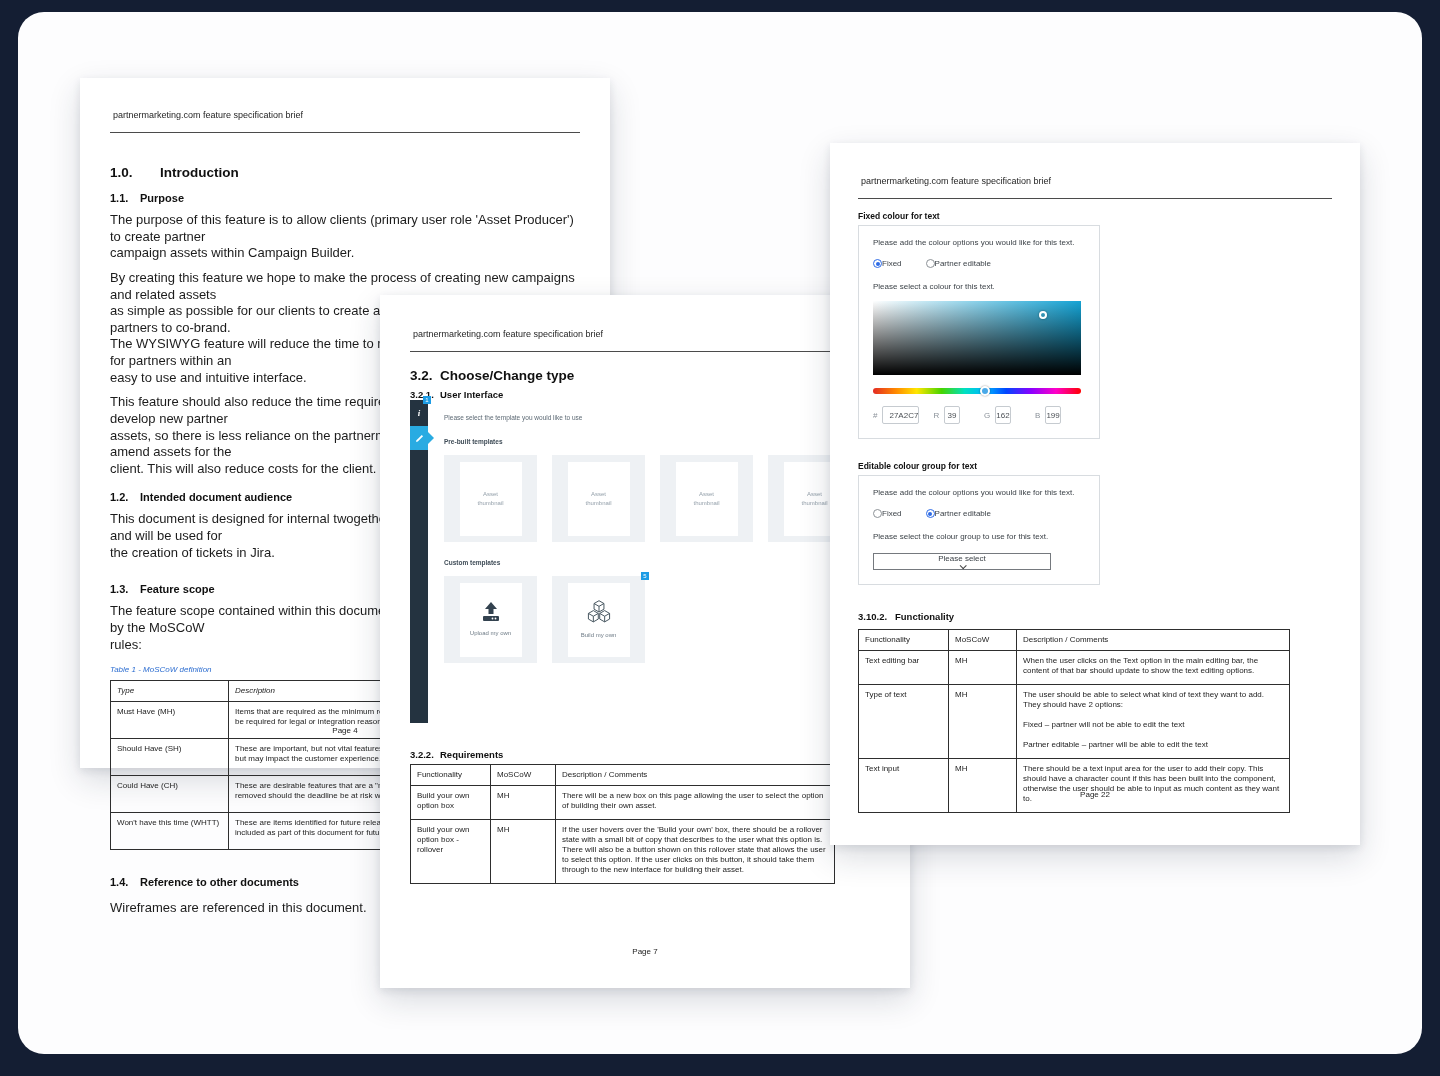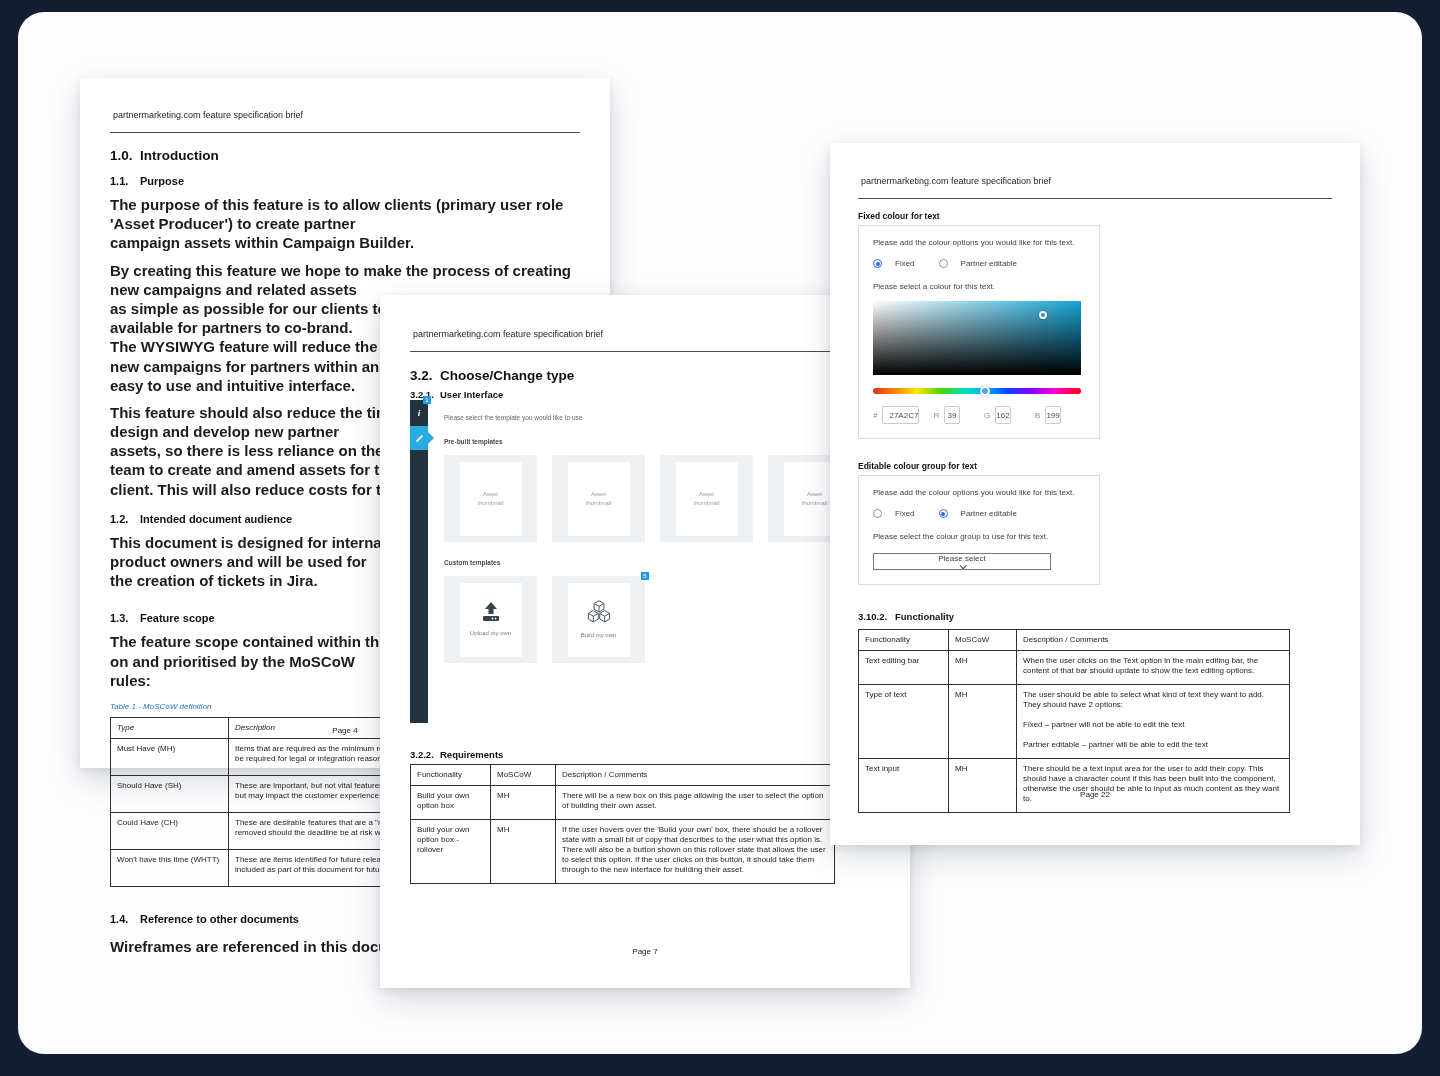--- a/index.html
+++ b/index.html
@@ -23,25 +23,25 @@
   .page4 .doc-header { padding-top:32px; }
   .page7 .doc-header { padding-top:34px; }
   .page22 .doc-header { padding-top:33px; }
   .doc-rule { border-top:1.5px solid #4b4b4b; margin-top:12px; }
 
   .h1 { display:flex; font-size:13.5px; font-weight:bold; color:#101010; }
   .h2 { display:flex; font-size:11px;  font-weight:bold; color:#101010; }
   .h3 { display:flex; font-size:9.5px; font-weight:bold; color:#101010; }
   .hnum { min-width:30px; }
   .hnum-wide { min-width:37px; }
-  .para { font-size:15px; line-height:1.28; color:#1c1c1c;font-weight:bold; }
+  .para { font-size:13px; line-height:1.28; color:#1c1c1c; }
   .prelines { white-space:pre-line; }
 
   
-  .page4 .h1 { margin-top:15px; }
+  .page4 .h1 { margin-top:32px;gap:20px; }
   .page4 .s11 { margin-top:12px; }
   .page4 .para { margin-top:8px; }
   .page4 .s12 { margin-top:14px; }
   .page4 .s13 { margin-top:22px; }
   .page4 .s14 { margin-top:26px; }
   .page4 .para6 { margin-top:12px; }
   .caption { margin-top:12px; font-size:8px; font-style:italic; color:#2f6fd1; }
 
   .doc-table { border-collapse:collapse; margin-top:6px; table-layout:fixed; }
   .doc-table th, .doc-table td { border:1px solid #2e2e2e; font-size:8px;
@@ -97,21 +97,21 @@
   .card-inner .thumb-label { white-space:pre-line; }
   .custom-label { color:#6f7c87; }
 
   
   .sect-h { font-size:8.5px; font-weight:bold; color:#101010; }
   .fixed-h { margin-top:12px; }
   .editable-h { margin-top:22px; }
   .panel { border:1px solid #d8dce0; margin-top:4px; width:242px; padding:12px 14px 14px 14px; }
   .panel-text { font-size:8px; color:#3c4248; }
   .radio-row { display:flex; gap:24px; margin-top:12px; align-items:center; }
-  .radio { display:flex; align-items:flex-end; gap:13px; font-size:8px; color:#3c4248; }
+  .radio { display:flex; align-items:flex-end; gap:0; font-size:8px; color:#3c4248; }
   .rdot { width:9px; height:9px; border-radius:50%; border:1px solid #8d9297;
     background:#fff; position:relative; flex:none; }
   .rdot.sel { border-color:#2e6be6; }
   .rdot.sel::after { content:""; position:absolute; inset:1.5px; border-radius:50%; background:#2e6be6; }
   .sel-prompt { margin-top:14px; }
   .sv { margin-top:10px; width:208px; height:74px; position:relative;
     background-image:linear-gradient(to bottom, rgba(0,0,0,0), #000),
                      linear-gradient(to right, #ffffff, #15a3d4); }
   .sv-marker { position:absolute; left:80%; top:14%; width:8px; height:8px;
     border:2px solid #fff; border-radius:50%; box-shadow:0 0 2px rgba(0,0,0,.5); }

